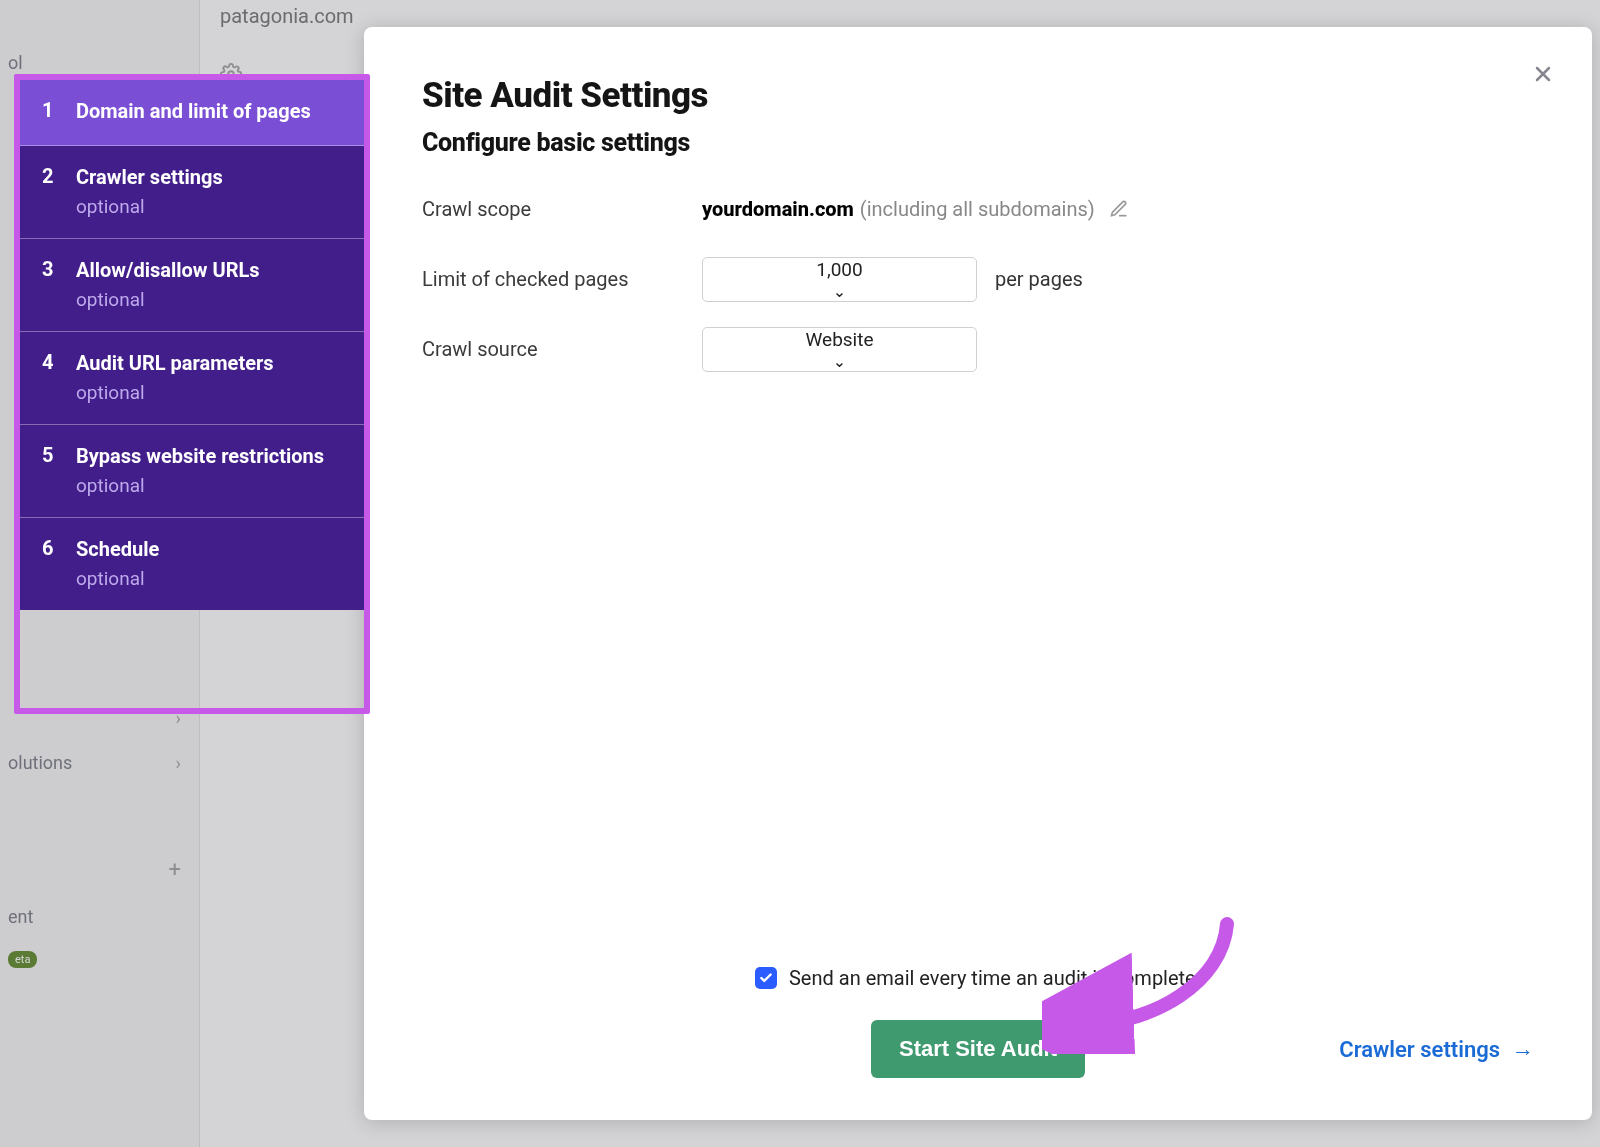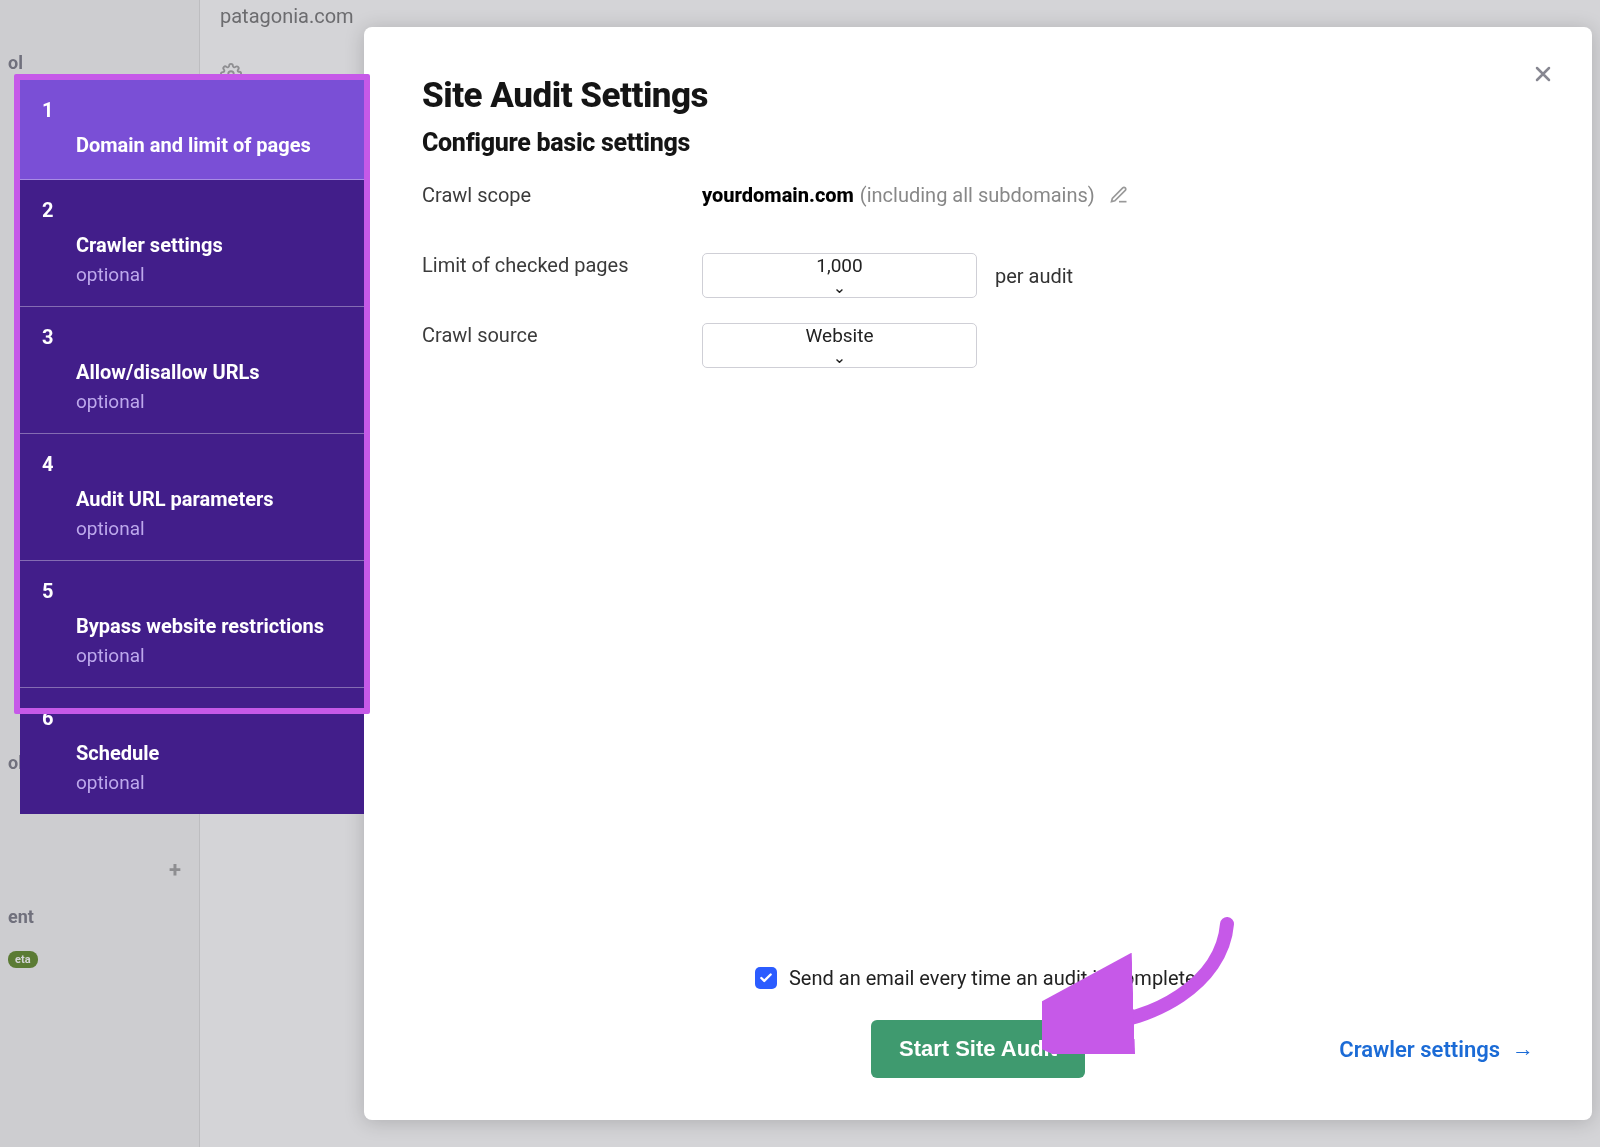--- a/index.html
+++ b/index.html
@@ -19,21 +19,21 @@
     }
     .bg-sidebar {
       width: 200px;
       height: 100%;
       background: #f5f5f5;
       border-right: 1px solid #ddd;
       padding: 40px 10px 10px 0;
       color: #6c6c7a;
       font-size: 18px;
     }
-    .bg-sidebar .item { padding: 12px 8px; display:flex; align-items:center; justify-content:space-between;font-weight:bold; }
+    .bg-sidebar .item { padding: 12px 8px; display:flex; align-items:center; justify-content:space-between; }
     .bg-sidebar .item .chev { font-size:18px; color:#999;}
     .bg-sidebar .badge {
       display:inline-block; background:#4d7c0f; color:#fff; font-size:11px; padding:2px 7px; border-radius:8px;
     }
     .bg-main { flex:1; background:#fff; padding:0 20px; color:#555; }
     .bg-main .topbar { display:flex; align-items:center; gap:14px; color:#777; padding-top:4px;}
     .bg-main .ghost-row {
       display:flex; justify-content:flex-end; gap:40px; font-size:19px; color:#666; padding-right:10px;
     }
     .bg-main .ghost-row span.g { color:#32a653;}
@@ -61,41 +61,41 @@
     .wizard-nav .step {
       display:flex; align-items:flex-start;
       padding:18px 22px 20px;
       border-bottom:1px solid rgba(255,255,255,0.35);
       cursor:pointer;
     }
     .wizard-nav .step:last-child{ border-bottom:none;}
     .wizard-nav .step.active { background:#7a4fd6; }
     .wizard-nav .num { width:34px; font-size:20px; font-weight:700; flex-shrink:0; }
     .wizard-nav .label-wrap { flex:1; }
-    .wizard-nav .label { font-size:20px; font-weight:700; line-height:1.35;margin-top:34px; }
+    .wizard-nav .label { font-size:20px; font-weight:700; line-height:1.35; }
     .wizard-nav .sub { font-size:19px; color:#bda9ec; margin-top:4px; font-weight:400;}
     .modal {
       position:absolute;
       top:27px; left:364px; right:8px; bottom:27px;
       background:#fff;
       border-radius:8px;
       box-shadow:0 2px 20px rgba(0,0,0,.18);
       z-index:20;
       padding:48px 58px 42px;
     }
     .modal .close {
       position:absolute; top:28px; right:30px;
       width:38px; height:38px; display:flex; align-items:center; justify-content:center;
       cursor:pointer; color:#878791;
     }
     .modal .close svg { width:24px; height:24px; }
     .modal h1 { font-size:35px; font-weight:800; color:#151515; letter-spacing:-0.5px; }
     .modal h2 { font-size:25px; font-weight:800; margin-top:12px; color:#151515; letter-spacing:-0.3px;}
     .form { margin-top:26px; }
-    .row { display:flex; align-items:flex-start; min-height:52px; margin-bottom:18px; }
+    .row { display:flex; align-items:center; min-height:52px; margin-bottom:18px; }
     .row .flabel { width:280px; font-size:20px; color:#3b3b3b; }
     .row .fvalue { display:flex; align-items:center; gap:14px; font-size:20px;}
     .scope-val strong { font-weight:800; color:#000;}
     .scope-val .subd { color:#888; margin-left:6px;}
     .edit-ic { color:#999; cursor:pointer; display:inline-flex; }
     .edit-ic svg { width:20px; height:20px;}
     .select {
       border:1px solid #cfcfd6; border-radius:5px;
       height:45px; padding:0 14px;
       display:flex; align-items:center; justify-content:space-between;
@@ -206,21 +206,21 @@
       </div>
     </div>
 
     <div class="row">
       <div class="flabel">Limit of checked pages</div>
       <div class="fvalue">
         <div class="select">
           <span>1,000</span>
           <span class="chev">⌄</span>
         </div>
-        <span class="per-audit">per audit</span>
+        <span class="per-audit">per pages</span>
       </div>
     </div>
 
     <div class="row">
       <div class="flabel">Crawl source</div>
       <div class="fvalue">
         <div class="select">
           <span>Website</span>
           <span class="chev">⌄</span>
         </div>

